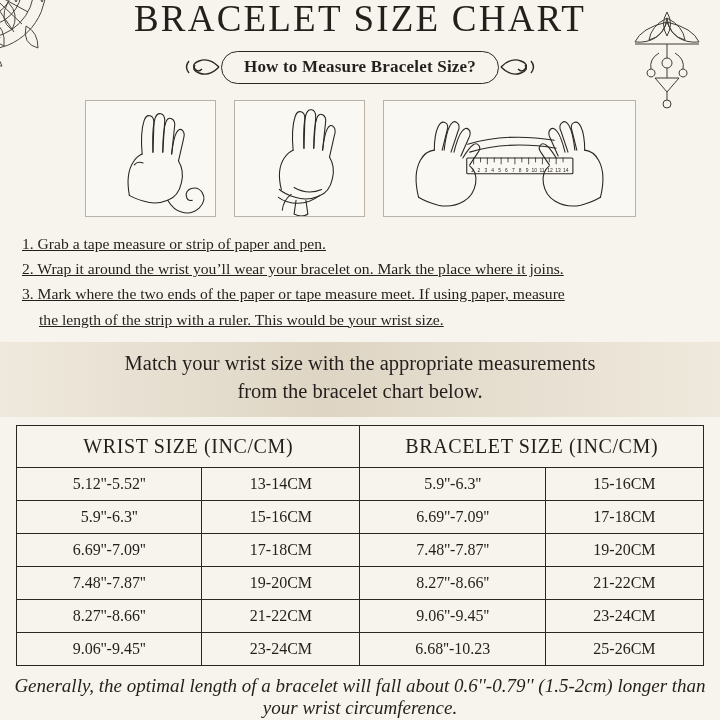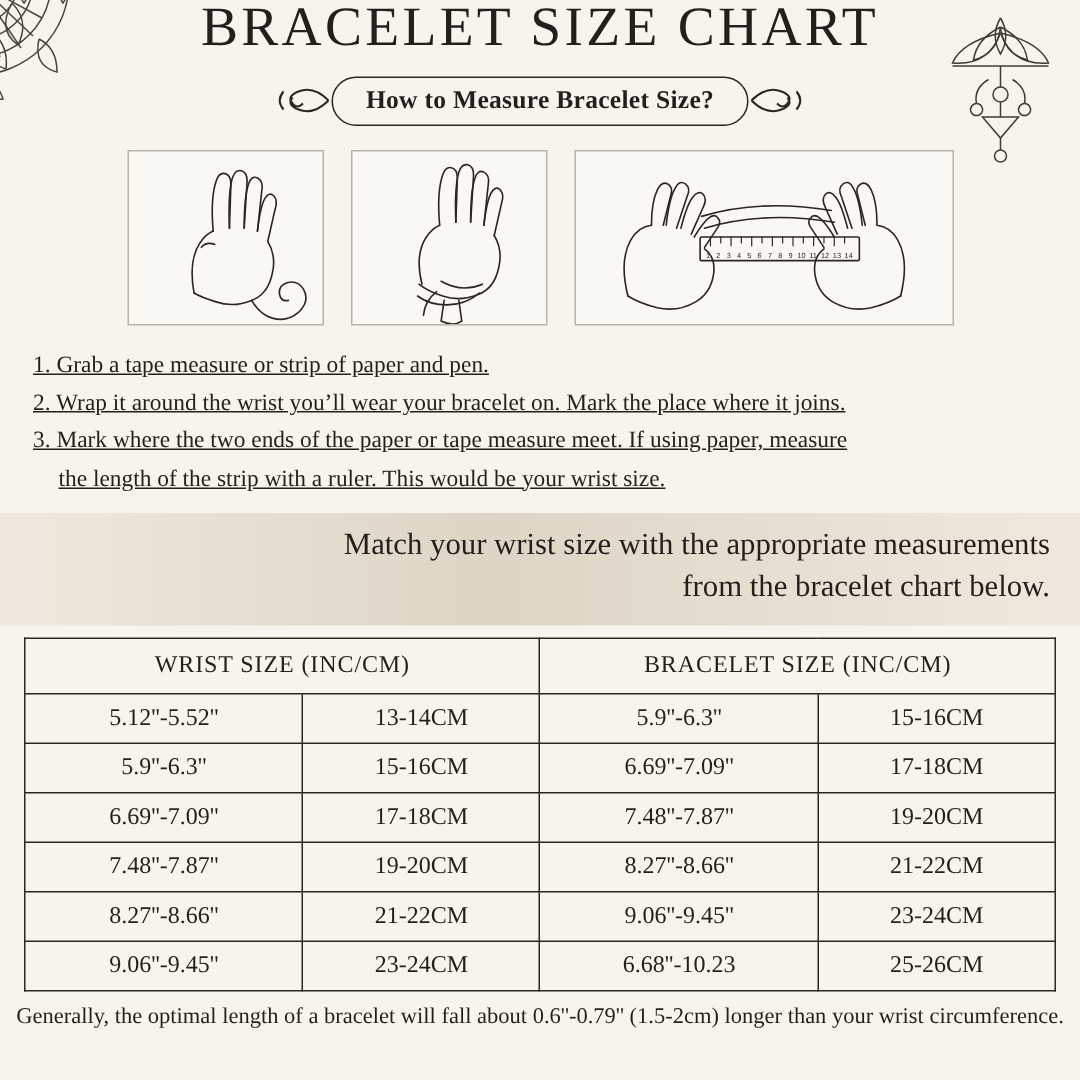--- a/index.html
+++ b/index.html
@@ -91,57 +91,58 @@
     line-height: 1.62;
     text-decoration: underline;
   }
   .steps div { white-space: pre-wrap; }
   .steps .indent { padding-left: 17px; }
 
   
   .match-band {
     margin-top: 10px;
     padding: 8px 20px 12px 20px;
-    text-align: right;
+    text-align: center;
     background: linear-gradient(90deg, #efe9dd 0%, #ded5c4 45%, #efe9dd 100%);
     font-size: 20.5px;
     line-height: 1.35;
   }
 
   
   table.size-table {
     border-collapse: collapse;
     width: 688px;
     margin: 8px auto 0 auto;
     font-size: 16px;
   }
   table.size-table th,
   table.size-table td {
     border: 1px solid #2b2622;
     text-align: center;
     padding: 7px 2px;
     font-weight: normal;
   }
   table.size-table thead th {
-    font-size: 16px;
+    font-size: 20px;
     letter-spacing: .6px;
     padding: 9px 14px;
   }
   .col-a { width: 27%; }
   .col-b { width: 23%; }
   .col-c { width: 27%; }
   .col-d { width: 23%; }
 
   
   .footnote {
     text-align: center;
-    font-size: 15px;
+    font-size: 19px;
     margin-top: 9px;
     padding: 0 4px;
     color: #241f1b;
+    font-style: italic;
   }
 
   svg { display: block; }
 </style>
 </head>
 <body>
 
 <div class="mandala-tl">
   <svg viewBox="0 0 130 130" width="130" height="130">
     <g fill="none" stroke="#2b2622" stroke-width="1">

